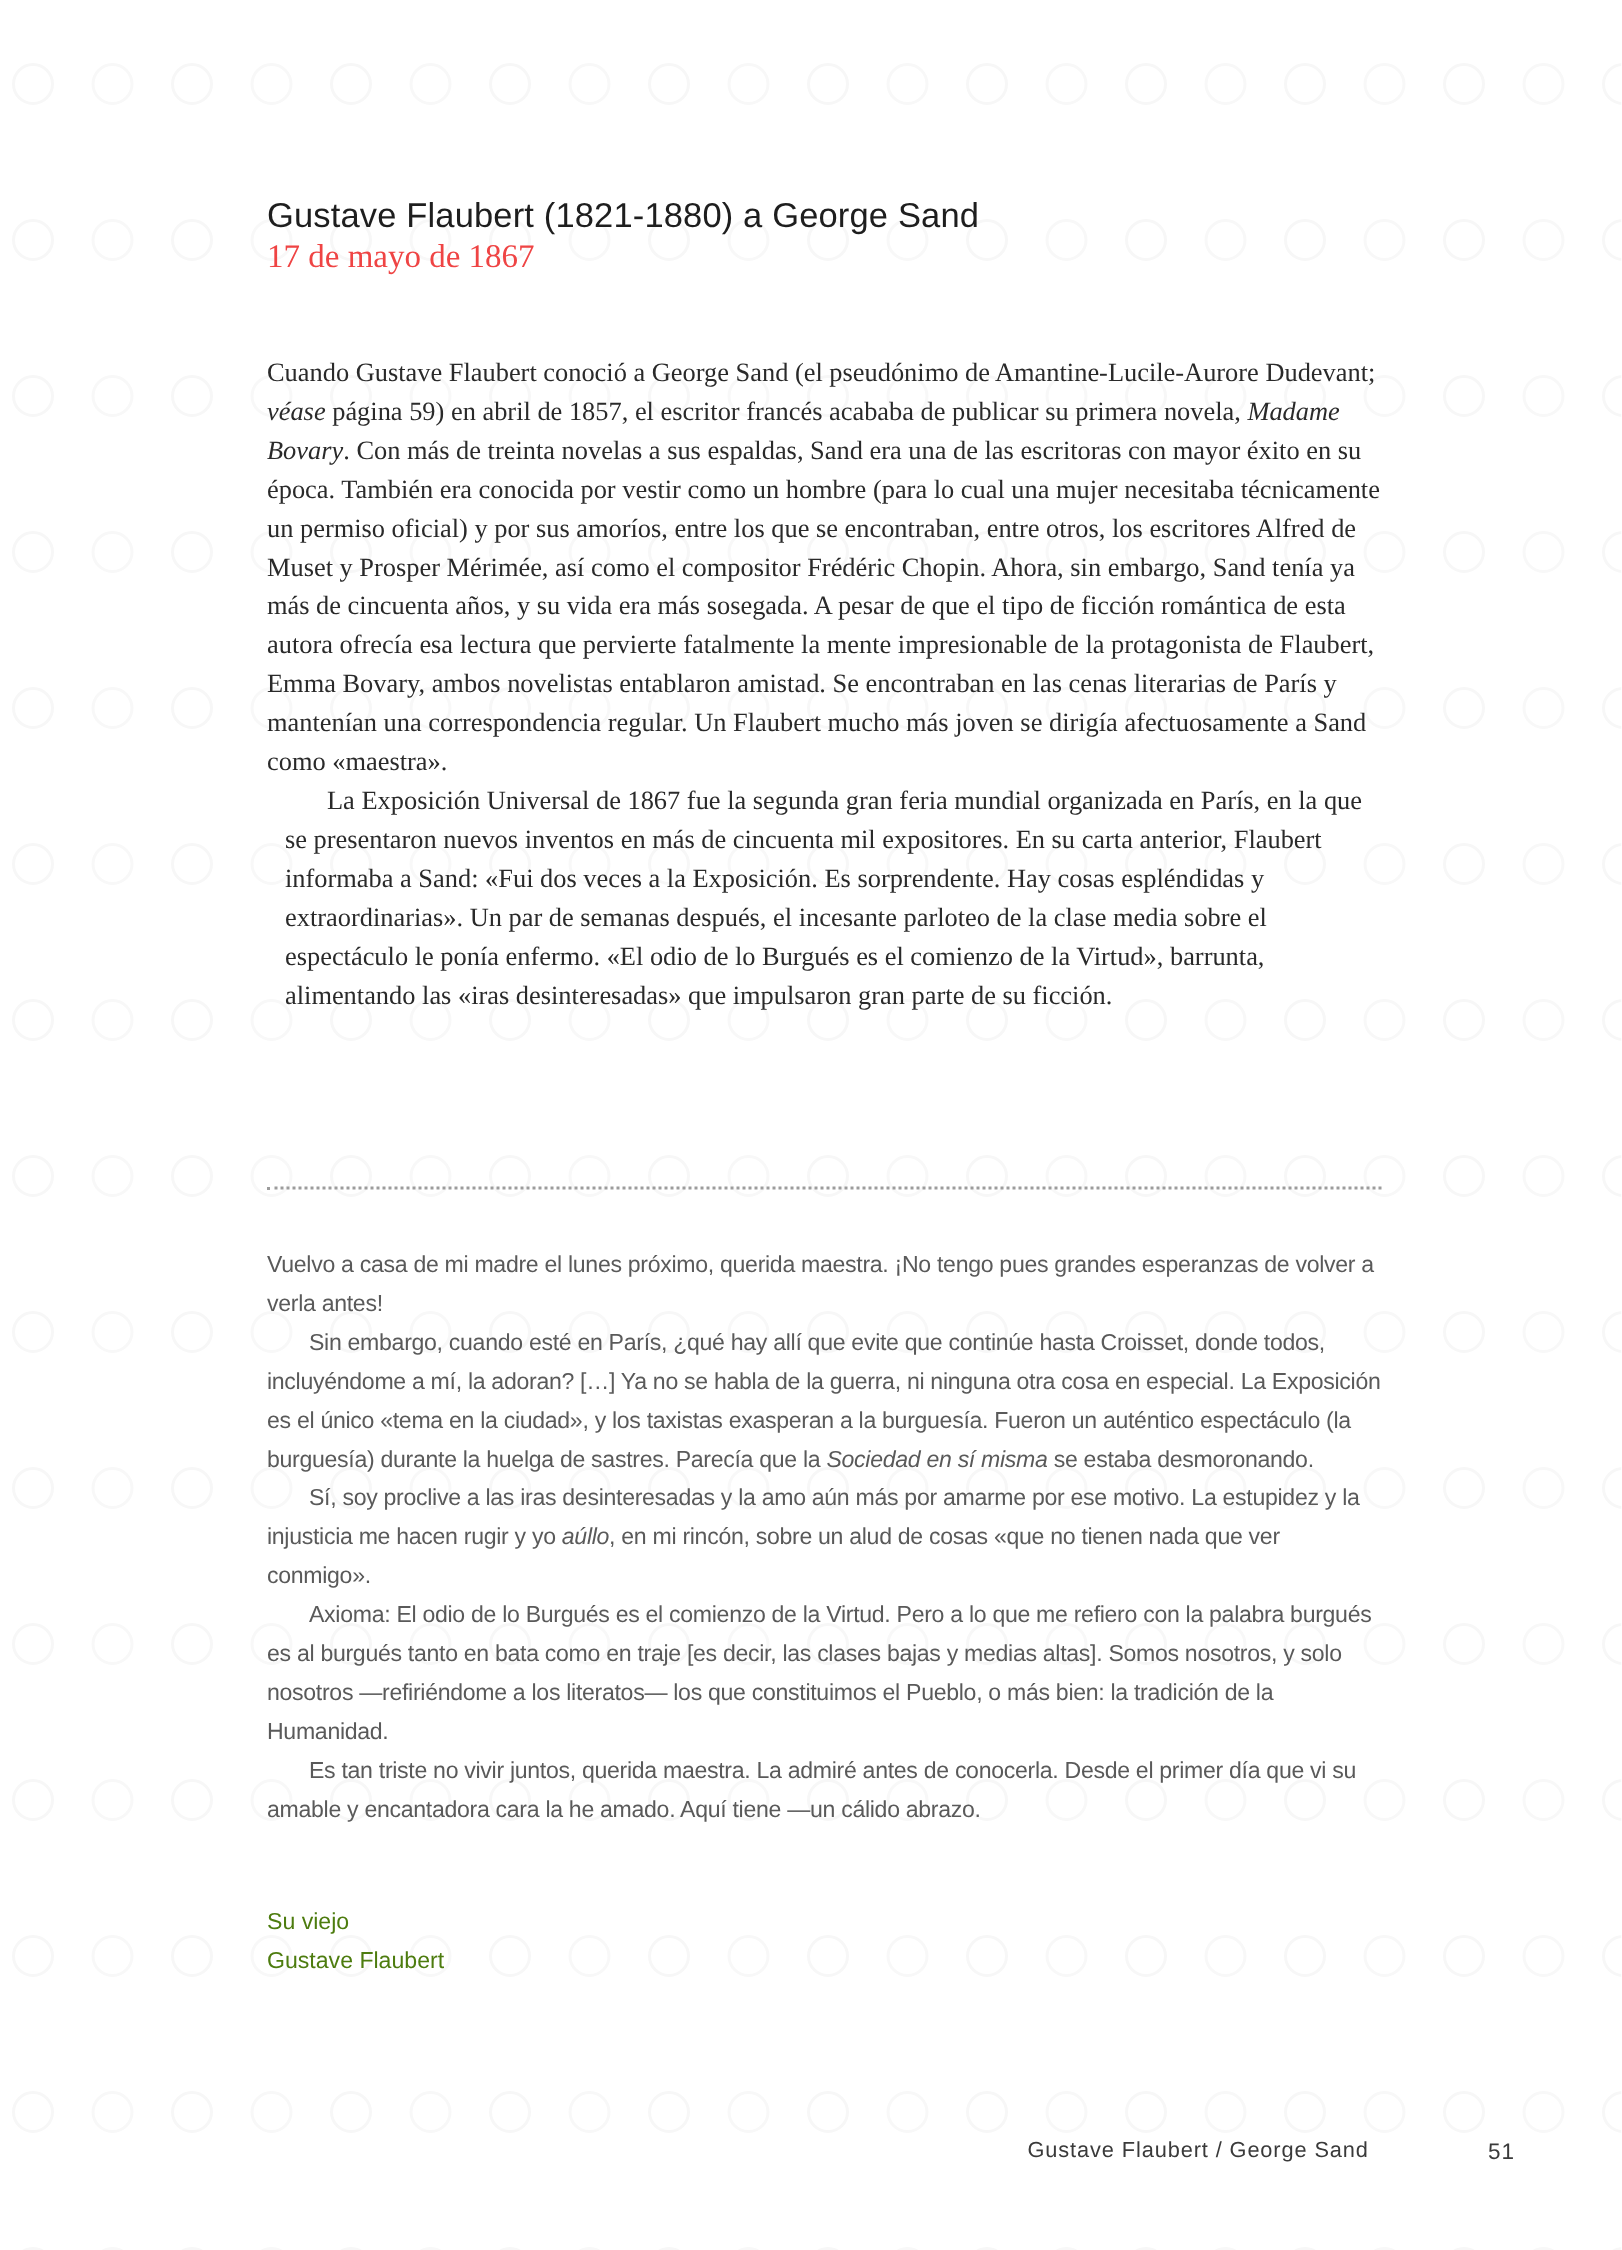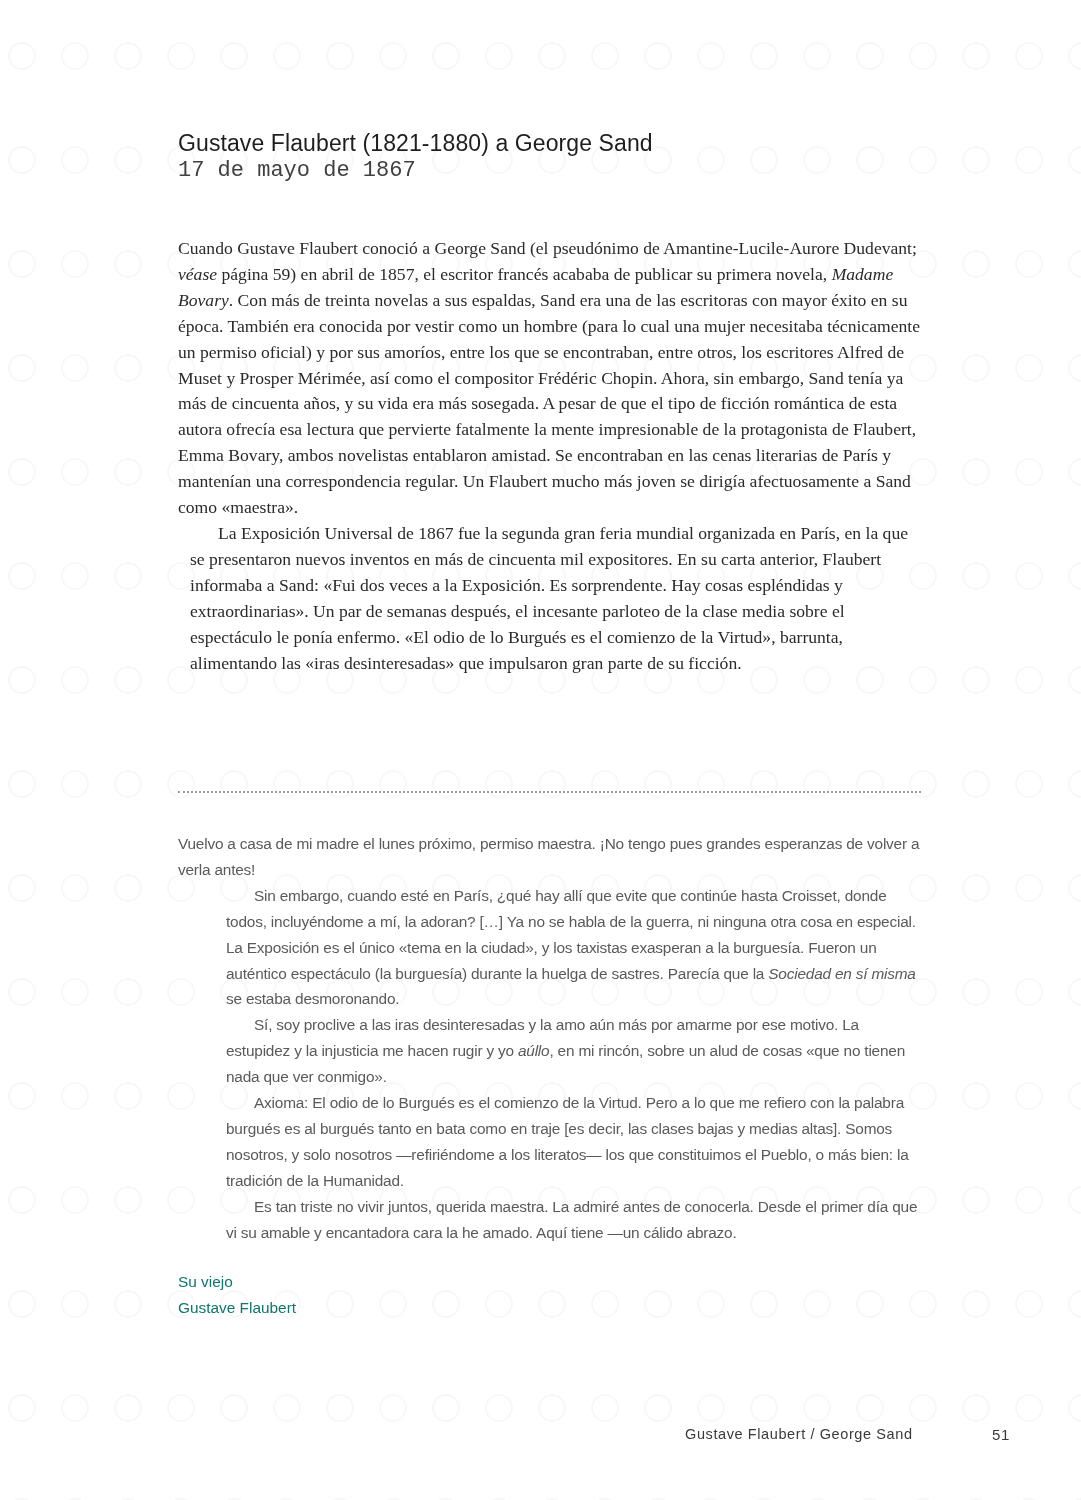--- a/index.html
+++ b/index.html
@@ -34,23 +34,23 @@
     .title {
       font-family: "Liberation Sans", sans-serif;
       font-size: 23px;
       color: #1e1e1e;
       line-height: 30px;
       margin: 0;
       font-weight: normal;
       letter-spacing: 0.1px;
     }
     .date {
-      font-family: Liberation Mono, monospace;
+      font-family: Liberation Serif, serif;
       font-size: 22px;
-      color: #404040;
+      color: #ef4444;
       line-height: 26px;
       margin: 0;
       font-weight: normal;
     }
     .intro {
       position: absolute;
       left: 178px;
       top: 236px;
       width: 745px;
       font-family: "Liberation Serif", serif;
@@ -82,30 +82,29 @@
       font-size: 15.4px;
       line-height: 25.9px;
       color: #5a5a5a;
       letter-spacing: -0.2px;
     }
     .letter p {
       margin: 0;
     }
     .letter p.indent {
       text-indent: 28px;
-      margin-left: 48px;
     }
     .signoff {
       position: absolute;
       left: 178px;
       top: 1269px;
       font-family: "Liberation Sans", sans-serif;
       font-size: 15.4px;
       line-height: 25.9px;
-      color: #0f766e;
+      color: #4d7c0f;
     }
     .signoff div { margin: 0; }
     .footer {
       position: absolute;
       top: 1426px;
       left: 0;
       width: 1081px;
       font-family: "Liberation Sans", sans-serif;
       font-size: 14.5px;
       color: #3a3a3a;
@@ -146,21 +145,21 @@
   </div>
 
   <div class="intro" id="intro">
     <p>Cuando Gustave Flaubert conoció a George Sand (el pseudónimo de Amantine-Lucile-Aurore Dudevant; <i>véase</i> página 59) en abril de 1857, el escritor francés acababa de publicar su primera novela, <i>Madame Bovary</i>. Con más de treinta novelas a sus espaldas, Sand era una de las escritoras con mayor éxito en su época. También era conocida por vestir como un hombre (para lo cual una mujer necesitaba técnicamente un permiso oficial) y por sus amoríos, entre los que se encontraban, entre otros, los escritores Alfred de Muset y Prosper Mérimée, así como el compositor Frédéric Chopin. Ahora, sin embargo, Sand tenía ya más de cincuenta años, y su vida era más sosegada. A pesar de que el tipo de ficción romántica de esta autora ofrecía esa lectura que pervierte fatalmente la mente impresionable de la protagonista de Flaubert, Emma Bovary, ambos novelistas entablaron amistad. Se encontraban en las cenas literarias de París y mantenían una correspondencia regular. Un Flaubert mucho más joven se dirigía afectuosamente a Sand como «maestra».</p>
     <p class="indent">La Exposición Universal de 1867 fue la segunda gran feria mundial organizada en París, en la que se presentaron nuevos inventos en más de cincuenta mil expositores. En su carta anterior, Flaubert informaba a Sand: «Fui dos veces a la Exposición. Es sorprendente. Hay cosas espléndidas y extraordinarias». Un par de semanas después, el incesante parloteo de la clase media sobre el espectáculo le ponía enfermo. «El odio de lo Burgués es el comienzo de la Virtud», barrunta, alimentando las «iras desinteresadas» que impulsaron gran parte de su ficción.</p>
   </div>
 
   <div class="separator"></div>
 
   <div class="letter" id="letter">
-    <p>Vuelvo a casa de mi madre el lunes próximo, permiso maestra. ¡No tengo pues grandes esperanzas de volver a verla antes!</p>
+    <p>Vuelvo a casa de mi madre el lunes próximo, querida maestra. ¡No tengo pues grandes esperanzas de volver a verla antes!</p>
     <p class="indent">Sin embargo, cuando esté en París, ¿qué hay allí que evite que continúe hasta Croisset, donde todos, incluyéndome a mí, la adoran? […] Ya no se habla de la guerra, ni ninguna otra cosa en especial. La Exposición es el único «tema en la ciudad», y los taxistas exasperan a la burguesía. Fueron un auténtico espectáculo (la burguesía) durante la huelga de sastres. Parecía que la <i>Sociedad en sí misma</i> se estaba desmoronando.</p>
     <p class="indent">Sí, soy proclive a las iras desinteresadas y la amo aún más por amarme por ese motivo. La estupidez y la injusticia me hacen rugir y yo <i>aúllo</i>, en mi rincón, sobre un alud de cosas «que no tienen nada que ver conmigo».</p>
     <p class="indent">Axioma: El odio de lo Burgués es el comienzo de la Virtud. Pero a lo que me refiero con la palabra burgués es al burgués tanto en bata como en traje [es decir, las clases bajas y medias altas]. Somos nosotros, y solo nosotros —refiriéndome a los literatos— los que constituimos el Pueblo, o más bien: la tradición de la Humanidad.</p>
     <p class="indent">Es tan triste no vivir juntos, querida maestra. La admiré antes de conocerla. Desde el primer día que vi su amable y encantadora cara la he amado. Aquí tiene —un cálido abrazo.</p>
   </div>
 
   <div class="signoff">
     <div>Su viejo</div>
     <div>Gustave Flaubert</div>
   </div>

